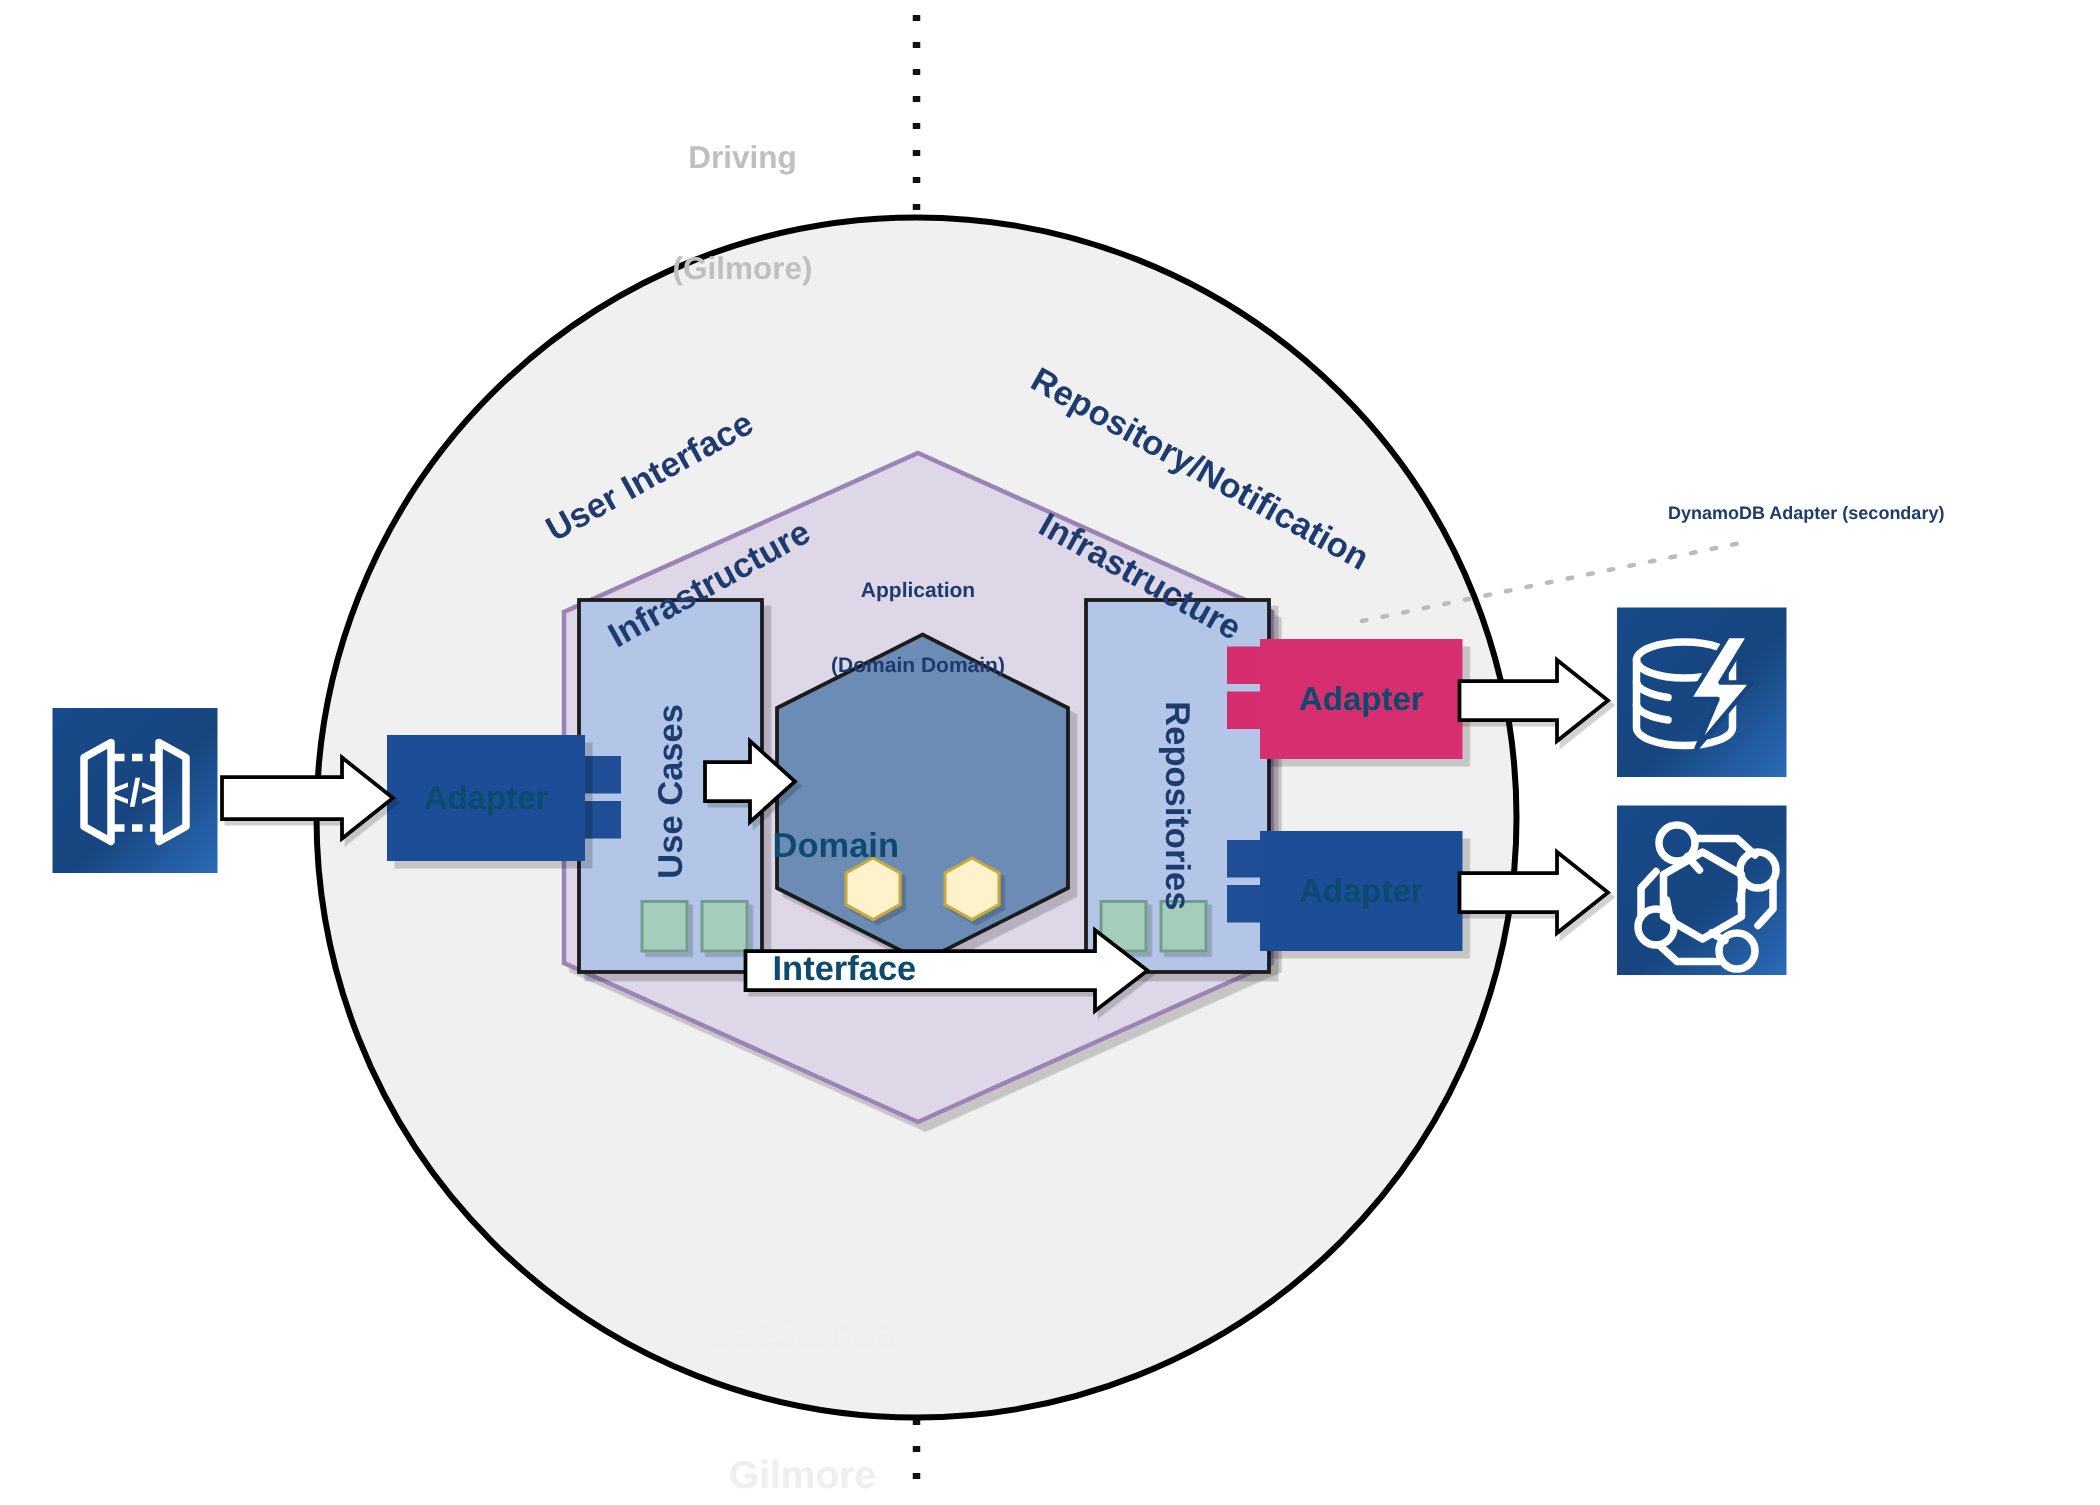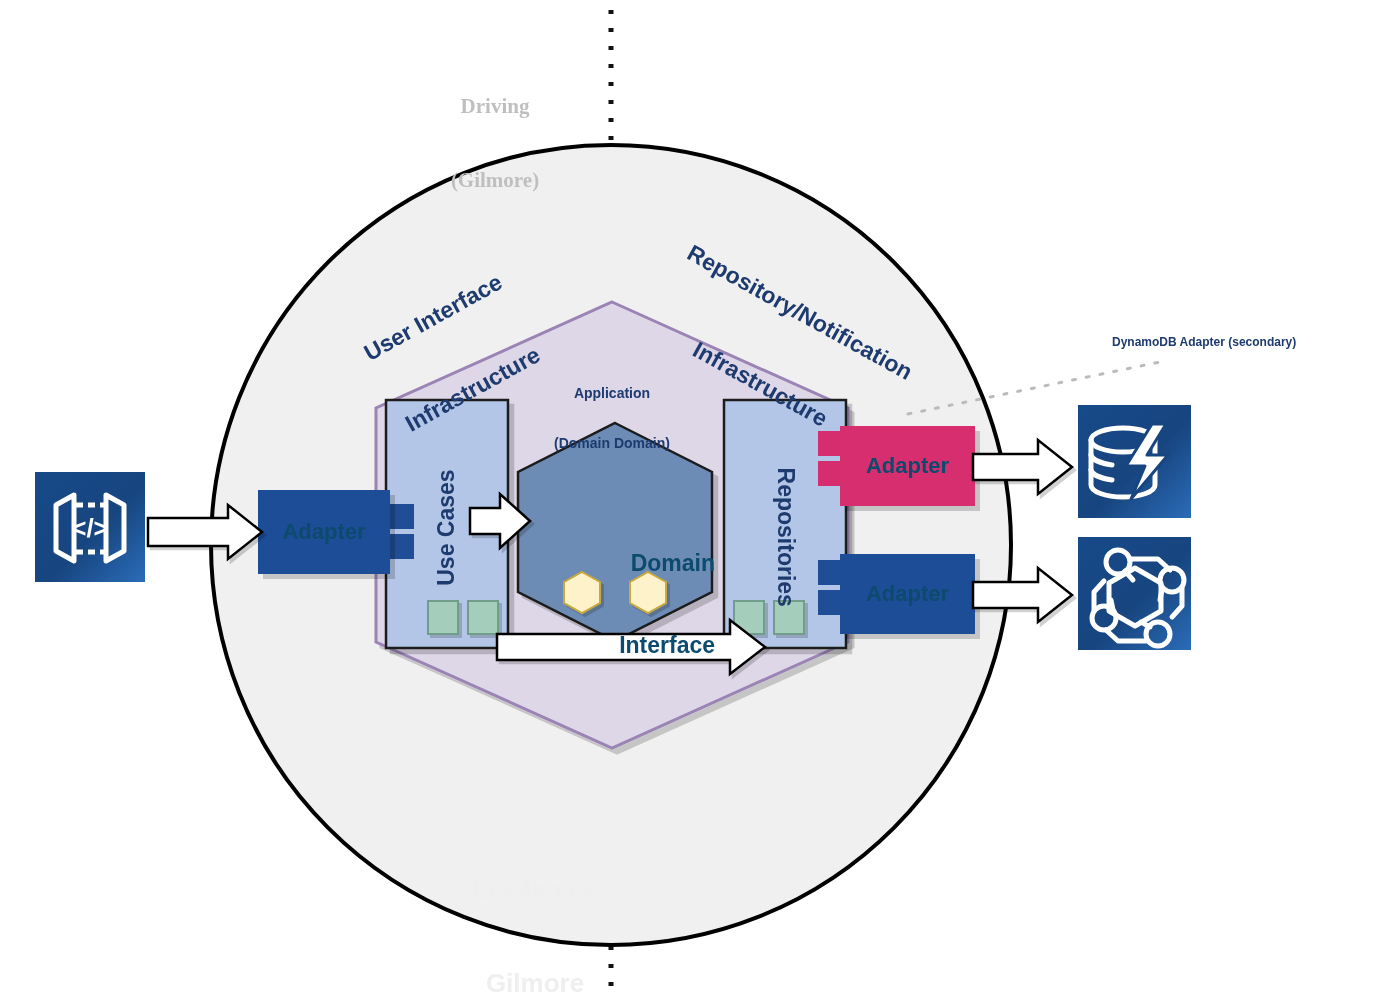--- a/index.html
+++ b/index.html
@@ -113,40 +113,40 @@
         <path d="M1150 627 L1141 622"></path>
         <path d="M1113 610 L1111 600"></path>
         <path d="M1130 559 L1158 559 L1170 570"></path>
         <path d="M1182 588 L1182 606 L1172 617"></path>
         <path d="M1146 641 L1118 641 L1106 630"></path>
         <path d="M1094 610 L1094 592 L1104 581"></path>
       </g>
     </g>
   </svg>
 
-  <div class="txt hdr" style="left:400px;top:44px;width:190px;font-family:Liberation Serif, serif;">
+  <div class="txt hdr" style="left:400px;top:44px;width:190px;">
     <div>Driving</div>
     <div>(Gilmore)</div>
   </div>
 
   <div class="txt rot-label" style="left:328px;top:245px;width:250px;transform:rotate(-29deg);transform-origin:50% 50%;">
     <div>User Interface</div>
     <div>Infrastructure</div>
   </div>
   <div class="txt rot-label" style="left:630px;top:240px;width:300px;transform:rotate(29deg);transform-origin:50% 50%;">
     <div>Repository/Notification</div>
     <div>Infrastructure</div>
   </div>
 
   <div class="txt navy" style="left:462px;top:352px;width:300px;font-size:14px;text-align:center;">
     <div>Application</div>
     <div>(Domain Domain)</div>
   </div>
 
-  <div class="txt white-b" style="left:515px;top:496px;width:200px;font-size:23px;text-align:right;">
+  <div class="txt white-b" style="left:515px;top:496px;width:200px;font-size:23px;text-align:left;">
     <div>Domain</div>
     <div>Interface</div>
   </div>
 
   <div class="txt navy" style="left:387px;top:514px;width:120px;font-size:23px;text-align:center;
               transform:rotate(-90deg);transform-origin:50% 50%;">Use Cases</div>
   <div class="txt navy" style="left:725px;top:514px;width:120px;font-size:23px;text-align:center;
               transform:rotate(90deg);transform-origin:50% 50%;">Repositories</div>
 
   <div class="txt white-b" style="left:258px;top:519px;width:132px;font-size:22px;text-align:center;">Adapter</div>

